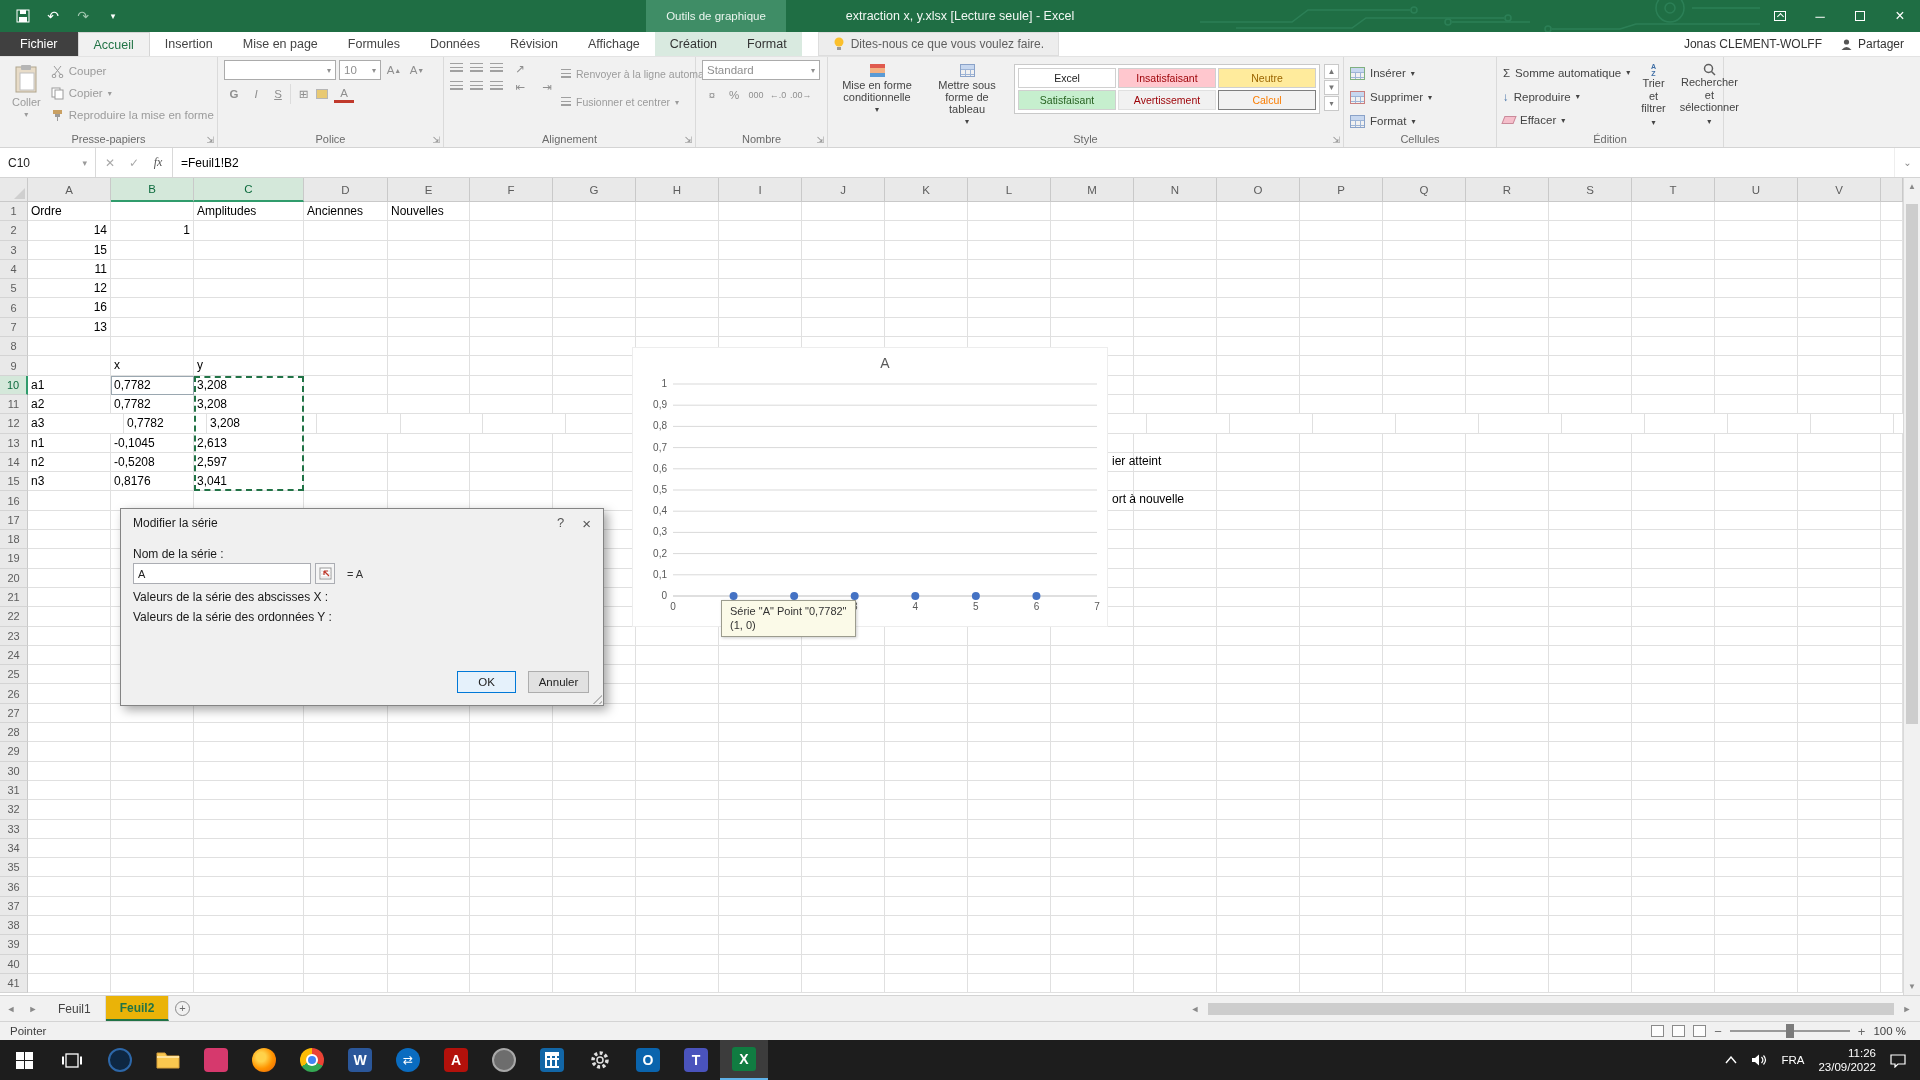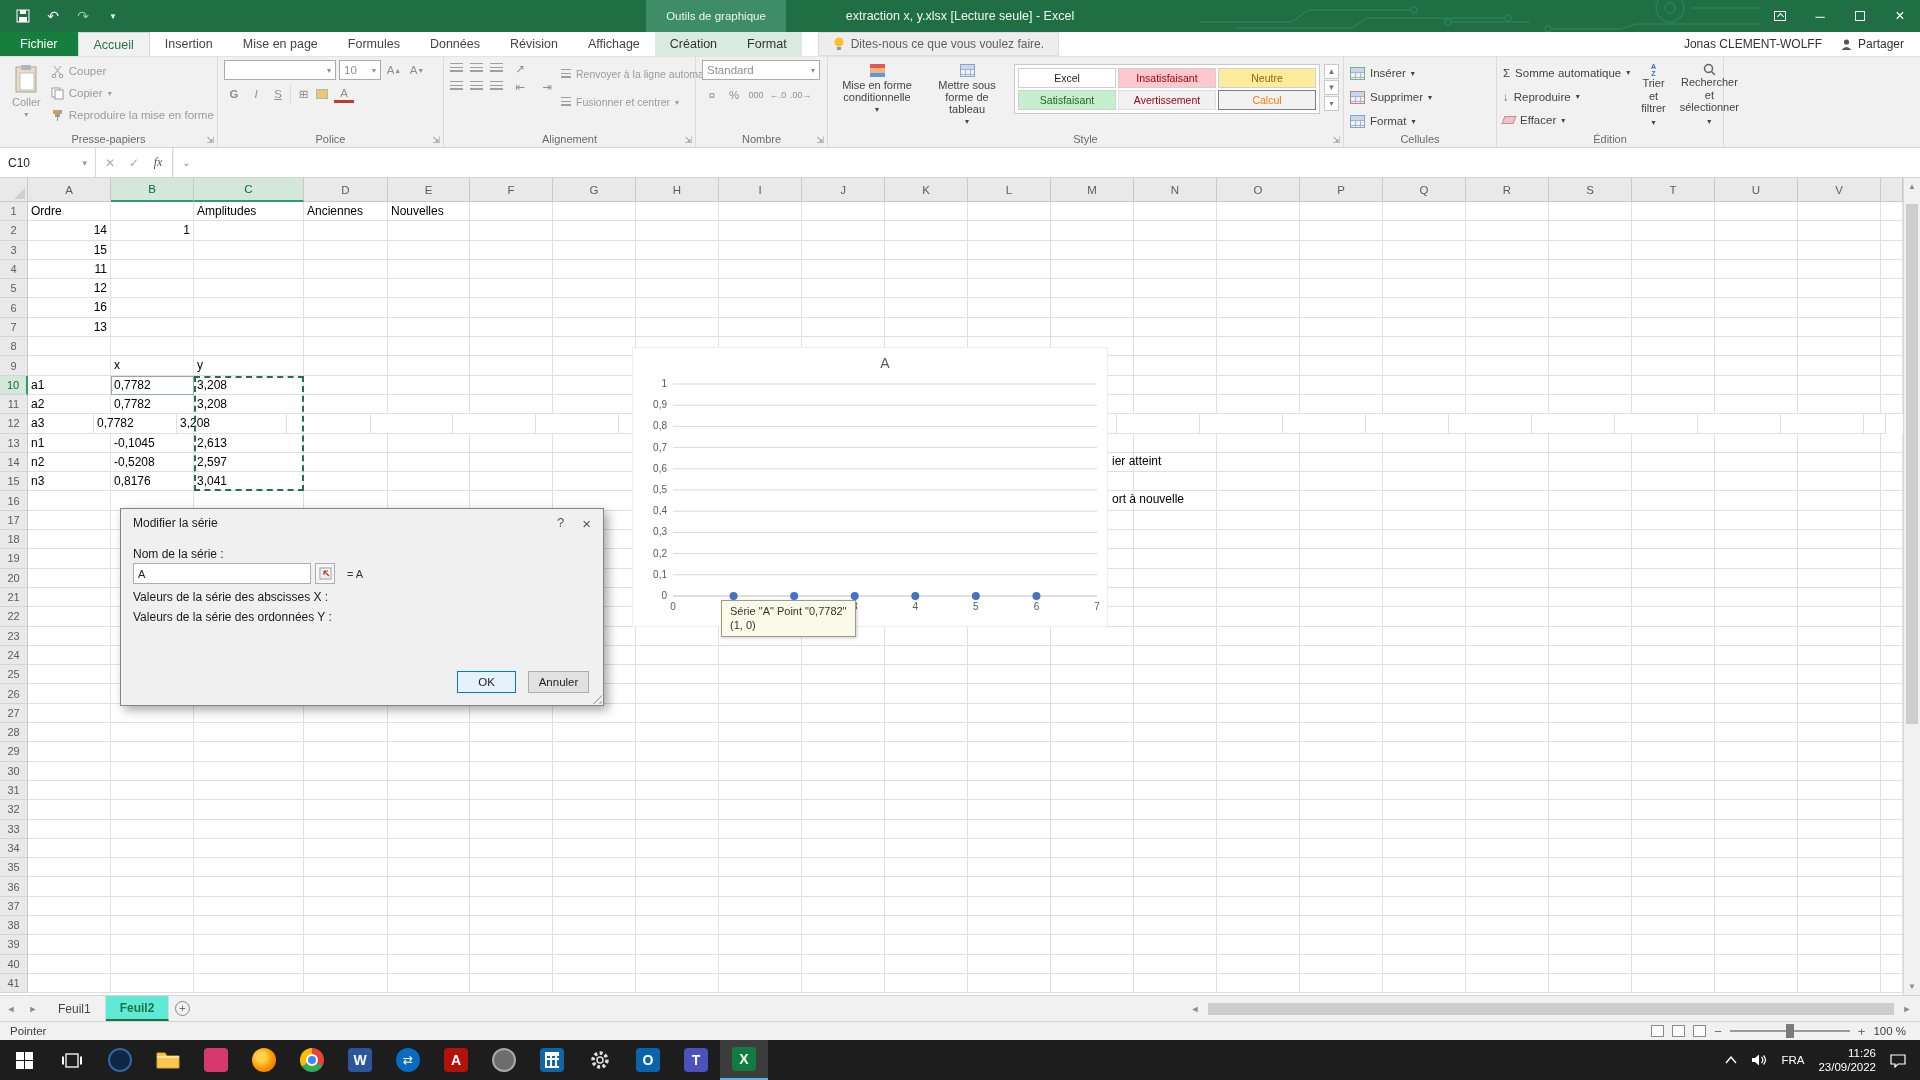--- a/index.html
+++ b/index.html
@@ -16,21 +16,21 @@
 .title{position:absolute;left:0;right:0;top:0;height:32px;display:flex;align-items:center;justify-content:center;font-size:12.5px;color:#f2f7f3}
 .circuit{position:absolute;right:160px;top:0;z-index:1;opacity:.85}
 .wbtns{position:absolute;right:0;top:0;display:flex;z-index:3}
 .wbtn{width:40px;height:32px;display:flex;align-items:center;justify-content:center;color:#fff;font-size:13px}
 .restore-box{width:10px;height:10px;border:1px solid #fff}
 .ribopt-box{width:12px;height:10px;border:1px solid #fff;position:relative}
 .ribopt-box::after{content:"";position:absolute;left:3px;top:2px;width:4px;height:4px;border-left:1px solid #fff;border-top:1px solid #fff;transform:rotate(45deg)}
 
 .tabrow{position:absolute;left:0;top:32px;width:1920px;height:25px;background:#fff;display:flex;align-items:stretch;border-bottom:1px solid #e3e3e3}
 .tab{padding:0 15px;display:flex;align-items:center;font-size:12.5px;color:#444;white-space:nowrap}
-.tab.file{background:#15803d;color:#fff;padding:0 20px}
+.tab.file{background:#404040;color:#fff;padding:0 20px}
 .tab.active{background:#f1f1f1;color:#217346;border:1px solid #d5d5d5;border-bottom:none}
 .tab.ctx{background:#d9eae0;color:#333}
 .tellme{display:flex;align-items:center;gap:6px;margin-left:16px;padding:0 14px;background:#ededed;border:1px solid #ddd;color:#5f5f5f;font-size:12px}
 .tabrow-right{margin-left:auto;display:flex;align-items:center;gap:18px;padding-right:16px;color:#333}
 .share{display:flex;align-items:center;gap:5px}
 
 .ribbon{position:absolute;left:0;top:57px;width:1920px;height:91px;background:#f1f1f1;border-bottom:1px solid #d4d4d4;display:flex}
 .grp{position:relative;height:100%;border-right:1px solid #dadada;padding:3px 4px 16px 6px}
 .glabel{position:absolute;left:0;right:0;bottom:2px;text-align:center;font-size:11px;color:#6a6a6a}
 .launcher{position:absolute;right:3px;bottom:2px;font-size:9px;color:#8a8a8a}
@@ -105,21 +105,21 @@
 .picker{width:20px;height:21px;background:#f5f5f5;border:1px solid #abadb3;display:flex;align-items:center;justify-content:center}
 .dlg-preview{margin-left:8px;color:#333;font-size:11px;white-space:nowrap}
 .dlg-actions{position:absolute;right:14px;bottom:12px;display:flex;gap:12px}
 .btn{width:61px;height:22px;background:#e1e1e1;border:1px solid #adadad;font-size:11.5px;color:#222;font-family:inherit}
 .btn.ok{width:59px;background:#e5f1fb;border:1px solid #0078d7}
 .grip{position:absolute;right:1px;bottom:1px;width:13px;height:13px;clip-path:polygon(100% 0,100% 100%,0 100%);background:repeating-linear-gradient(135deg,#b9b9b9 0 1px,transparent 1px 4px)}
 
 .tabsbar{position:absolute;left:0;top:995px;width:1920px;height:26px;background:#f1f1f1;border-top:1px solid #d4d4d4;display:flex;align-items:stretch}
 .snav{width:22px;display:flex;align-items:center;justify-content:center;color:#8a8a8a;font-size:9px}
 .stab{padding:0 14px;display:flex;align-items:center;font-size:12px;color:#444;border-right:1px solid #d9d9d9}
-.stab.active{background:#5eead4;color:#217346;font-weight:bold;border-bottom:2px solid #217346}
+.stab.active{background:#eab308;color:#217346;font-weight:bold;border-bottom:2px solid #217346}
 .newsheet{width:26px;display:flex;align-items:center;justify-content:center}
 .newsheet i{width:15px;height:15px;border:1px solid #8a8a8a;border-radius:50%;font-style:normal;font-size:11px;line-height:13px;text-align:center;color:#6a6a6a}
 .hscroll{margin-left:auto;display:flex;align-items:center;gap:2px;padding-right:2px}
 .hthumb{width:686px;height:12px;background:#cdcdcd}
 
 .statusbar{position:absolute;left:0;top:1021px;width:1920px;height:19px;background:#f1f1f1;border-top:1px solid #d4d4d4;display:flex;align-items:center;font-size:11.5px;color:#3f3f3f}
 .statusbar .mode{padding-left:10px}
 .sbright{margin-left:auto;display:flex;align-items:center;gap:8px;padding-right:14px}
 .viewico{width:13px;height:12px;border:1px solid #8a8a8a;background:#fdfdfd}
 .zoomtrack{position:relative;width:120px;height:2px;background:#9a9a9a}
@@ -441,20 +441,21 @@
   <section class="fbar">
     <div class="namebox">
       <span>C10</span>
       <span class="dd">▾</span>
     </div>
     <div class="fbtns">
       <span class="fbtn">✕</span>
       <span class="fbtn">✓</span>
       <span class="fbtn fx">fx</span>
     </div>
+    <div class="fval">=Feuil1!B2</div>
     <div class="fexp">⌄</div>
   </section>
 
   <section class="gridwrap">
     <div class="colheaders" id="col-headers">
         <div class="corner" style="width: 28px;"></div>
         <div class="ch" style="width: 83px;">A</div>
         <div class="ch sel" style="width: 83px;">B</div>
         <div class="ch sel" style="width: 110px;">C</div>
         <div class="ch" style="width: 84px;">D</div>
@@ -760,21 +761,21 @@
           <div class="cell" style="width: 83px;"></div>
           <div class="cell" style="width: 83px;"></div>
           <div class="cell" style="width: 83px;"></div>
           <div class="cell" style="width: 83px;"></div>
           <div class="cell" style="width: 83px;"></div>
           <div class="cell" style="width: 83px;"></div>
           <div class="cell" style="width: 22px;"></div>
         </div>
         <div class="grow">
           <div class="rh">12</div>
-          <div class="cell" style="width: 66px;">a3</div>
+          <div class="cell" style="width: 96px;">a3</div>
           <div class="cell" style="width: 83px;">0,7782</div>
           <div class="cell" style="width: 110px;">3,208</div>
           <div class="cell" style="width: 84px;"></div>
           <div class="cell" style="width: 82px;"></div>
           <div class="cell" style="width: 83px;"></div>
           <div class="cell" style="width: 83px;"></div>
           <div class="cell" style="width: 83px;"></div>
           <div class="cell" style="width: 83px;"></div>
           <div class="cell" style="width: 83px;"></div>
           <div class="cell" style="width: 83px;"></div>

